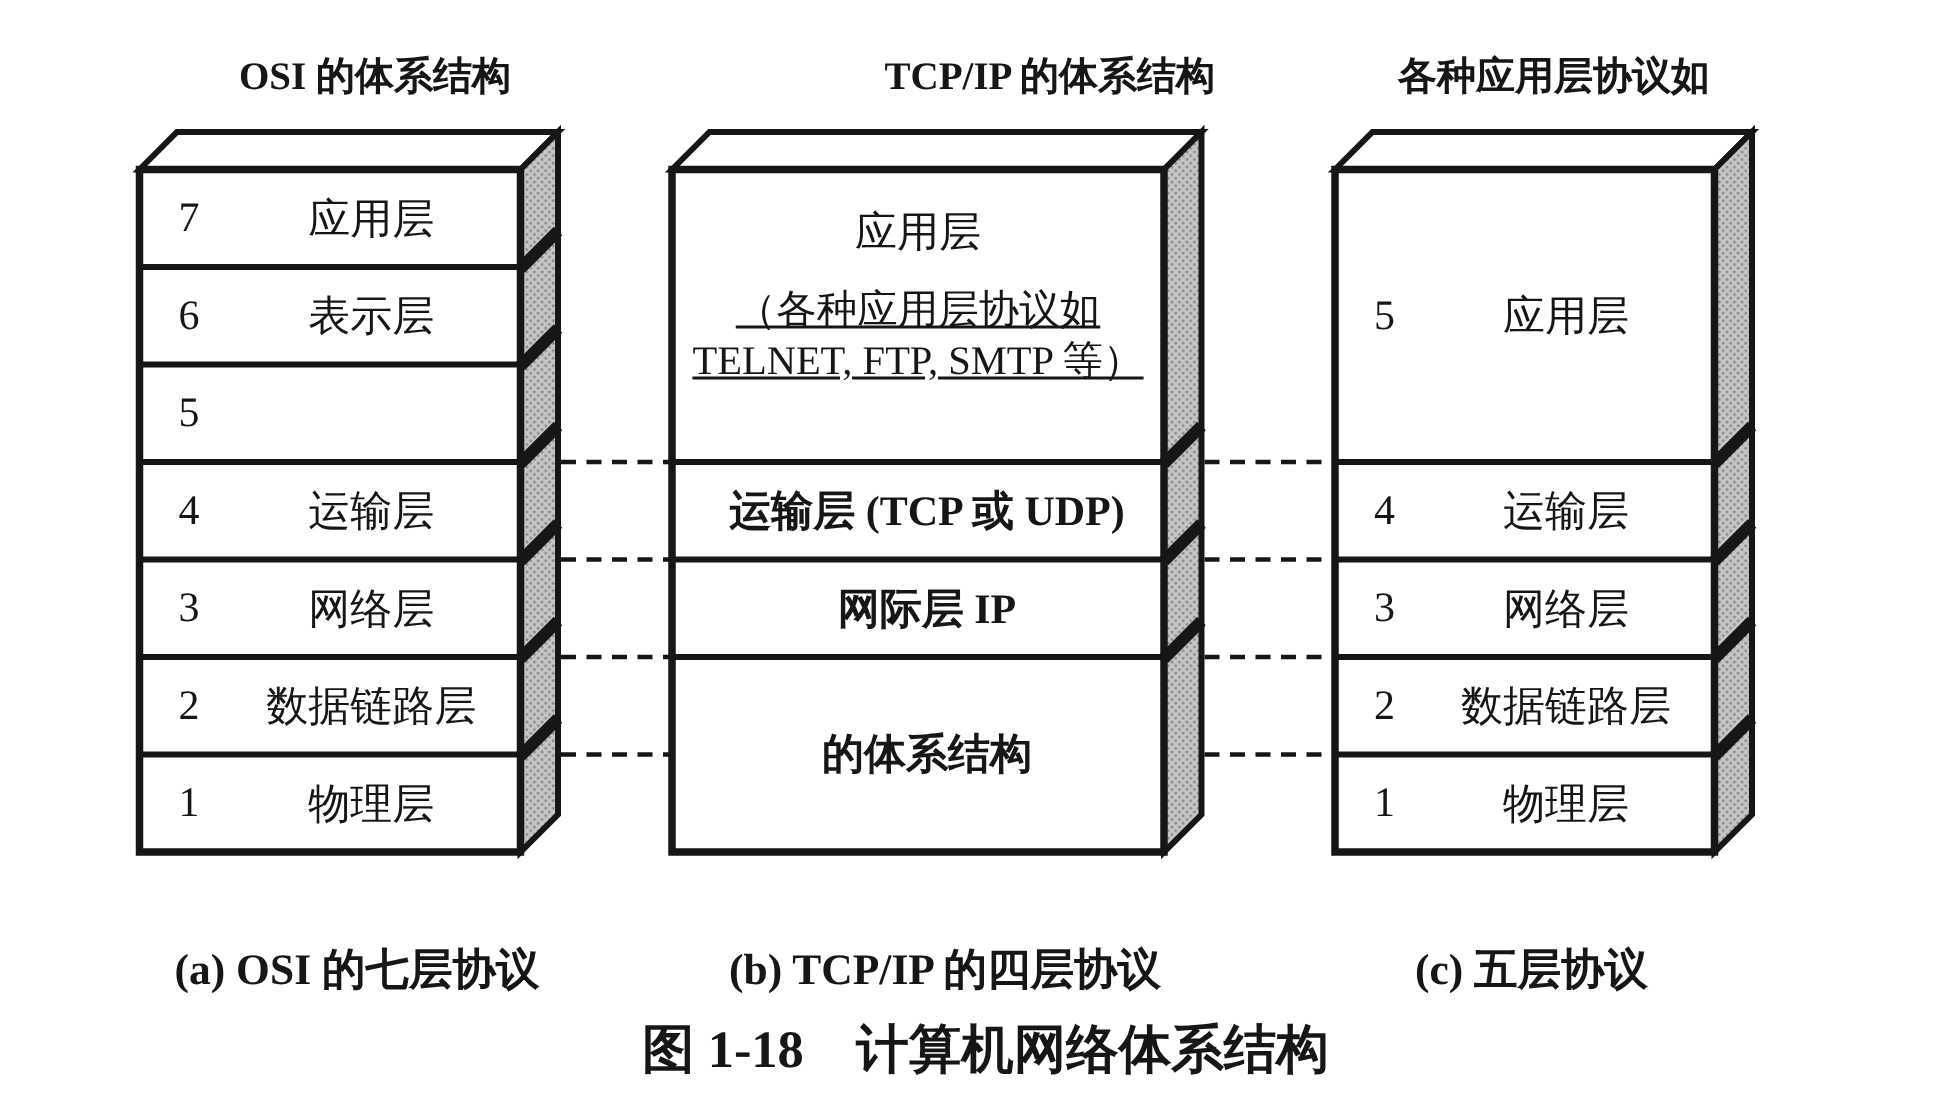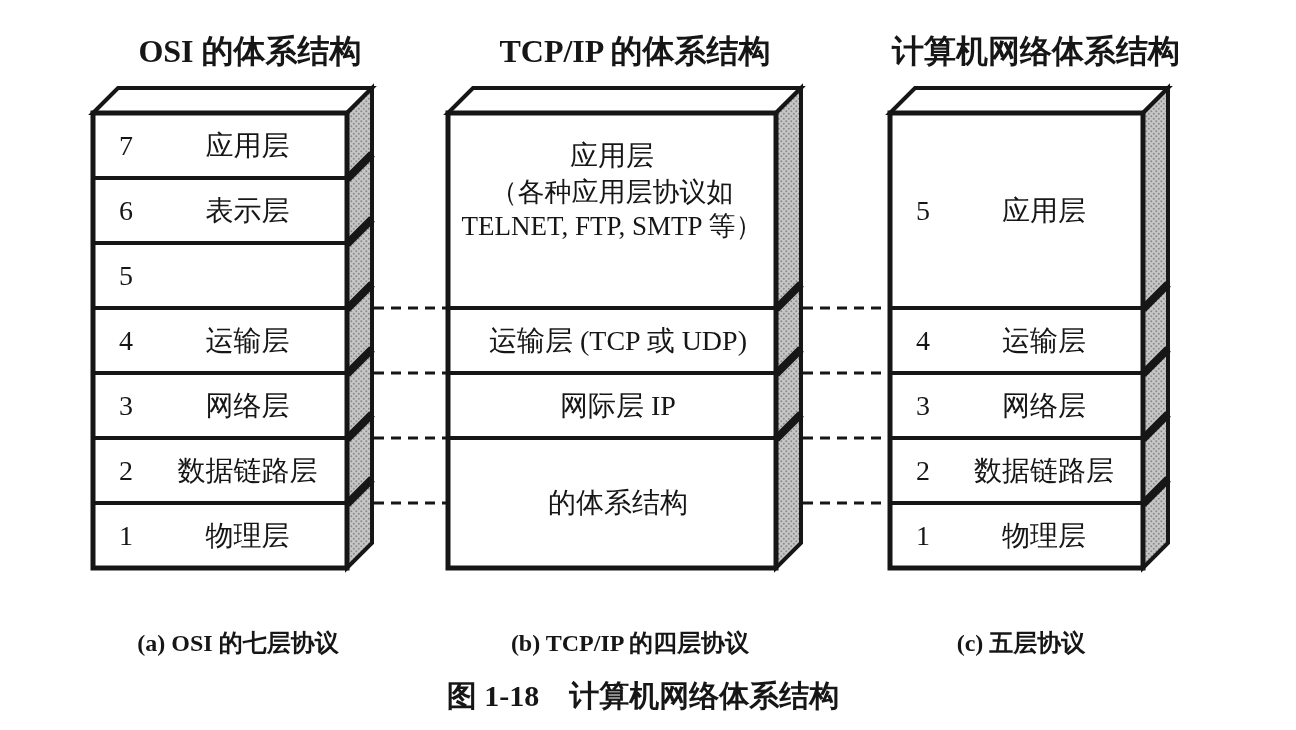--- a/index.html
+++ b/index.html
@@ -4,58 +4,58 @@
 <style>
   html,body { margin:0; padding:0; background:#ffffff; }
   .figure {
     position:relative; width:1296px; height:730px; background:#ffffff;
     font-family:"Liberation Serif","DejaVu Serif",serif; color:#161616;
     overflow:hidden;
   }
   .chrome { position:absolute; left:0; top:0; }
   .stack-title {
     position:absolute; top:36px; text-align:center;
-    font-size:32px; font-weight:bold; line-height:30px; white-space:nowrap;
+    font-size:26px; font-weight:bold; line-height:30px; white-space:nowrap;
   }
   .t-osi   { left:120px; width:260px; }
-  .t-tcpip { left:460px; width:350px; }
+  .t-tcpip { left:460px; width:350px;text-align:right; }
   .t-five  { left:886px; width:300px; }
 
   .row { position:absolute; }
   .row .num {
     position:absolute; left:26px; top:50%; transform:translateY(-50%);
     font-size:28px; line-height:28px;
   }
   .row .lbl {
     position:absolute; left:55px; right:0; top:50%; transform:translateY(-50%);
     text-align:center; font-size:28px; white-space:nowrap;
   }
-  .row .lbl.full { left:12px; }
+  .row .lbl.full { left:12px;font-weight:bold; }
 
   
   .a-row { left:93px; width:254px; height:65px; }
   
   .c-row { left:890px; width:253px; height:65px; }
 
   
   .b-row { left:448px; width:328px; }
   .b1 { top:113px; height:195px; text-align:center; }
   .b1 .main { margin-top:24px; font-size:28px; line-height:38px; }
-  .b1 .sub  { font-size:27px; line-height:34px; }
+  .b1 .sub  { margin-top:14px; font-size:27px; line-height:34px;text-decoration:underline; }
 
   .cap {
     position:absolute; top:627px; text-align:center;
-    font-size:24px; font-weight:bold; white-space:nowrap;
+    font-size:29px; font-weight:bold; white-space:nowrap;
   }
   .cap-a { left:88px;  width:300px; }
   .cap-b { left:470px; width:320px; }
   .cap-c { left:871px; width:300px; }
   .fig-caption {
     position:absolute; top:676px; left:428px; width:430px; text-align:center;
-    font-size:30px; font-weight:bold; white-space:nowrap;
+    font-size:35px; font-weight:bold; white-space:nowrap;
   }
 </style>
 </head>
 <body>
 
 <div class="figure">
 
   <svg class="chrome" width="1296" height="730" viewBox="0 0 1296 730" aria-hidden="true">
     <defs>
       <pattern id="stip" width="5" height="5" patternUnits="userSpaceOnUse">
@@ -128,21 +128,21 @@
       <line x1="374" y1="503" x2="446" y2="503"></line>
       <line x1="803" y1="308" x2="888" y2="308"></line>
       <line x1="803" y1="373" x2="888" y2="373"></line>
       <line x1="803" y1="438" x2="888" y2="438"></line>
       <line x1="803" y1="503" x2="888" y2="503"></line>
     </g>
   </svg>
 
   <div class="stack-title t-osi">OSI 的体系结构</div>
   <div class="stack-title t-tcpip">TCP/IP 的体系结构</div>
-  <div class="stack-title t-five">计算机网络体系结构</div>
+  <div class="stack-title t-five">各种应用层协议如</div>
 
   <div class="row a-row" style="top:113px">
     <span class="num">7</span>
     <span class="lbl">应用层</span>
   </div>
   <div class="row a-row" style="top:178px">
     <span class="num">6</span>
     <span class="lbl">表示层</span>
   </div>
   <div class="row a-row" style="top:243px">

